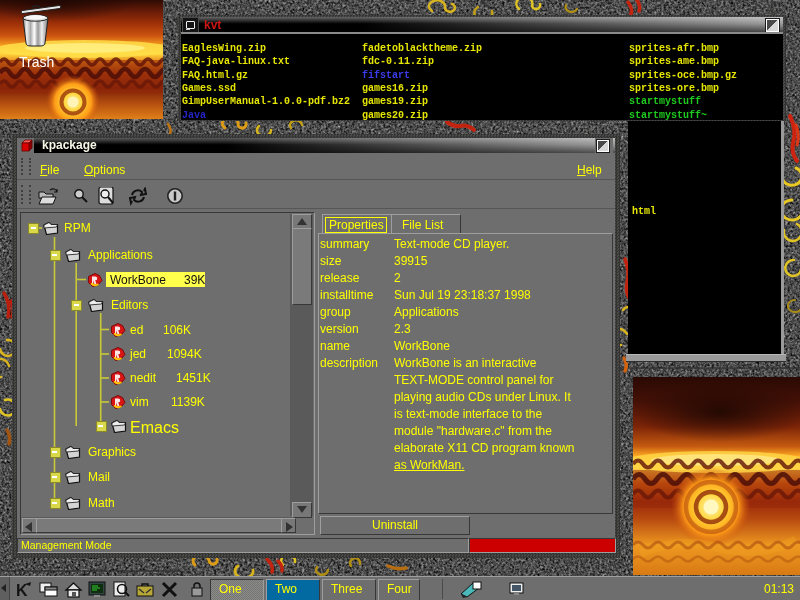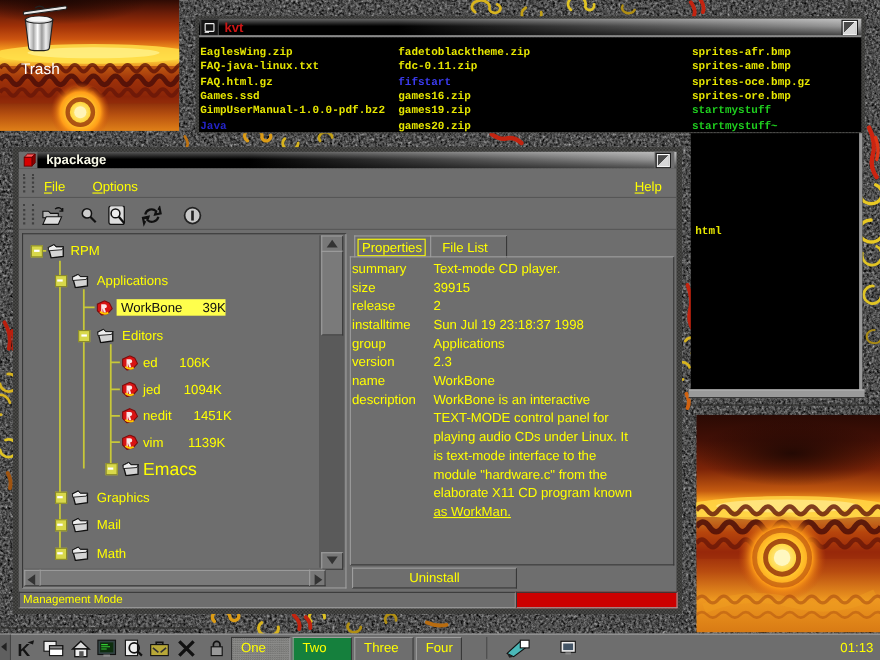--- a/index.html
+++ b/index.html
@@ -477,21 +477,21 @@
       <div style="position:absolute;left:507px;top:3px;width:21px;height:19px;"><svg width="21" height="19">
           <rect x="3" y="3" width="13" height="10" fill="#eee" stroke="#111"></rect>
           <rect x="5" y="5" width="9" height="6" fill="#456"></rect>
           <rect x="7" y="13" width="5" height="2" fill="#888"></rect>
         </svg></div>
     </div>
   <div id="pager">
       <div style="position:absolute;left:210px;top:2px;width:52px;height:20px;background:repeating-conic-gradient(#747472 0% 25%, #8c8c8a 25% 50%) 0 0/2px 2px;border:1px solid;border-color:#383838 #9e9e9e #9e9e9e #383838;">
         <span style="position:absolute;left:8px;top:2px;color:#ffff00;font-size:12px;">One</span>
       </div>
-      <div style="position:absolute;left:266px;top:2px;width:52px;height:20px;background:#15803d;border:1px solid;border-color:#9e9e9e #383838 #383838 #9e9e9e;">
+      <div style="position:absolute;left:266px;top:2px;width:52px;height:20px;background:#0369a1;border:1px solid;border-color:#9e9e9e #383838 #383838 #9e9e9e;">
         <span style="position:absolute;left:8px;top:2px;color:#ffff00;font-size:12px;">Two</span>
       </div>
       <div style="position:absolute;left:322px;top:2px;width:52px;height:20px;background:#6e6e6e;border:1px solid;border-color:#9e9e9e #383838 #383838 #9e9e9e;">
         <span style="position:absolute;left:8px;top:2px;color:#ffff00;font-size:12px;">Three</span>
       </div>
       <div style="position:absolute;left:378px;top:2px;width:40px;height:20px;background:#6e6e6e;border:1px solid;border-color:#9e9e9e #383838 #383838 #9e9e9e;">
         <span style="position:absolute;left:8px;top:2px;color:#ffff00;font-size:12px;">Four</span>
       </div>
     </div>
   <div class="abs" style="left:442px;top:2px;width:1px;height:20px;background:#4a4a4a;"></div>

